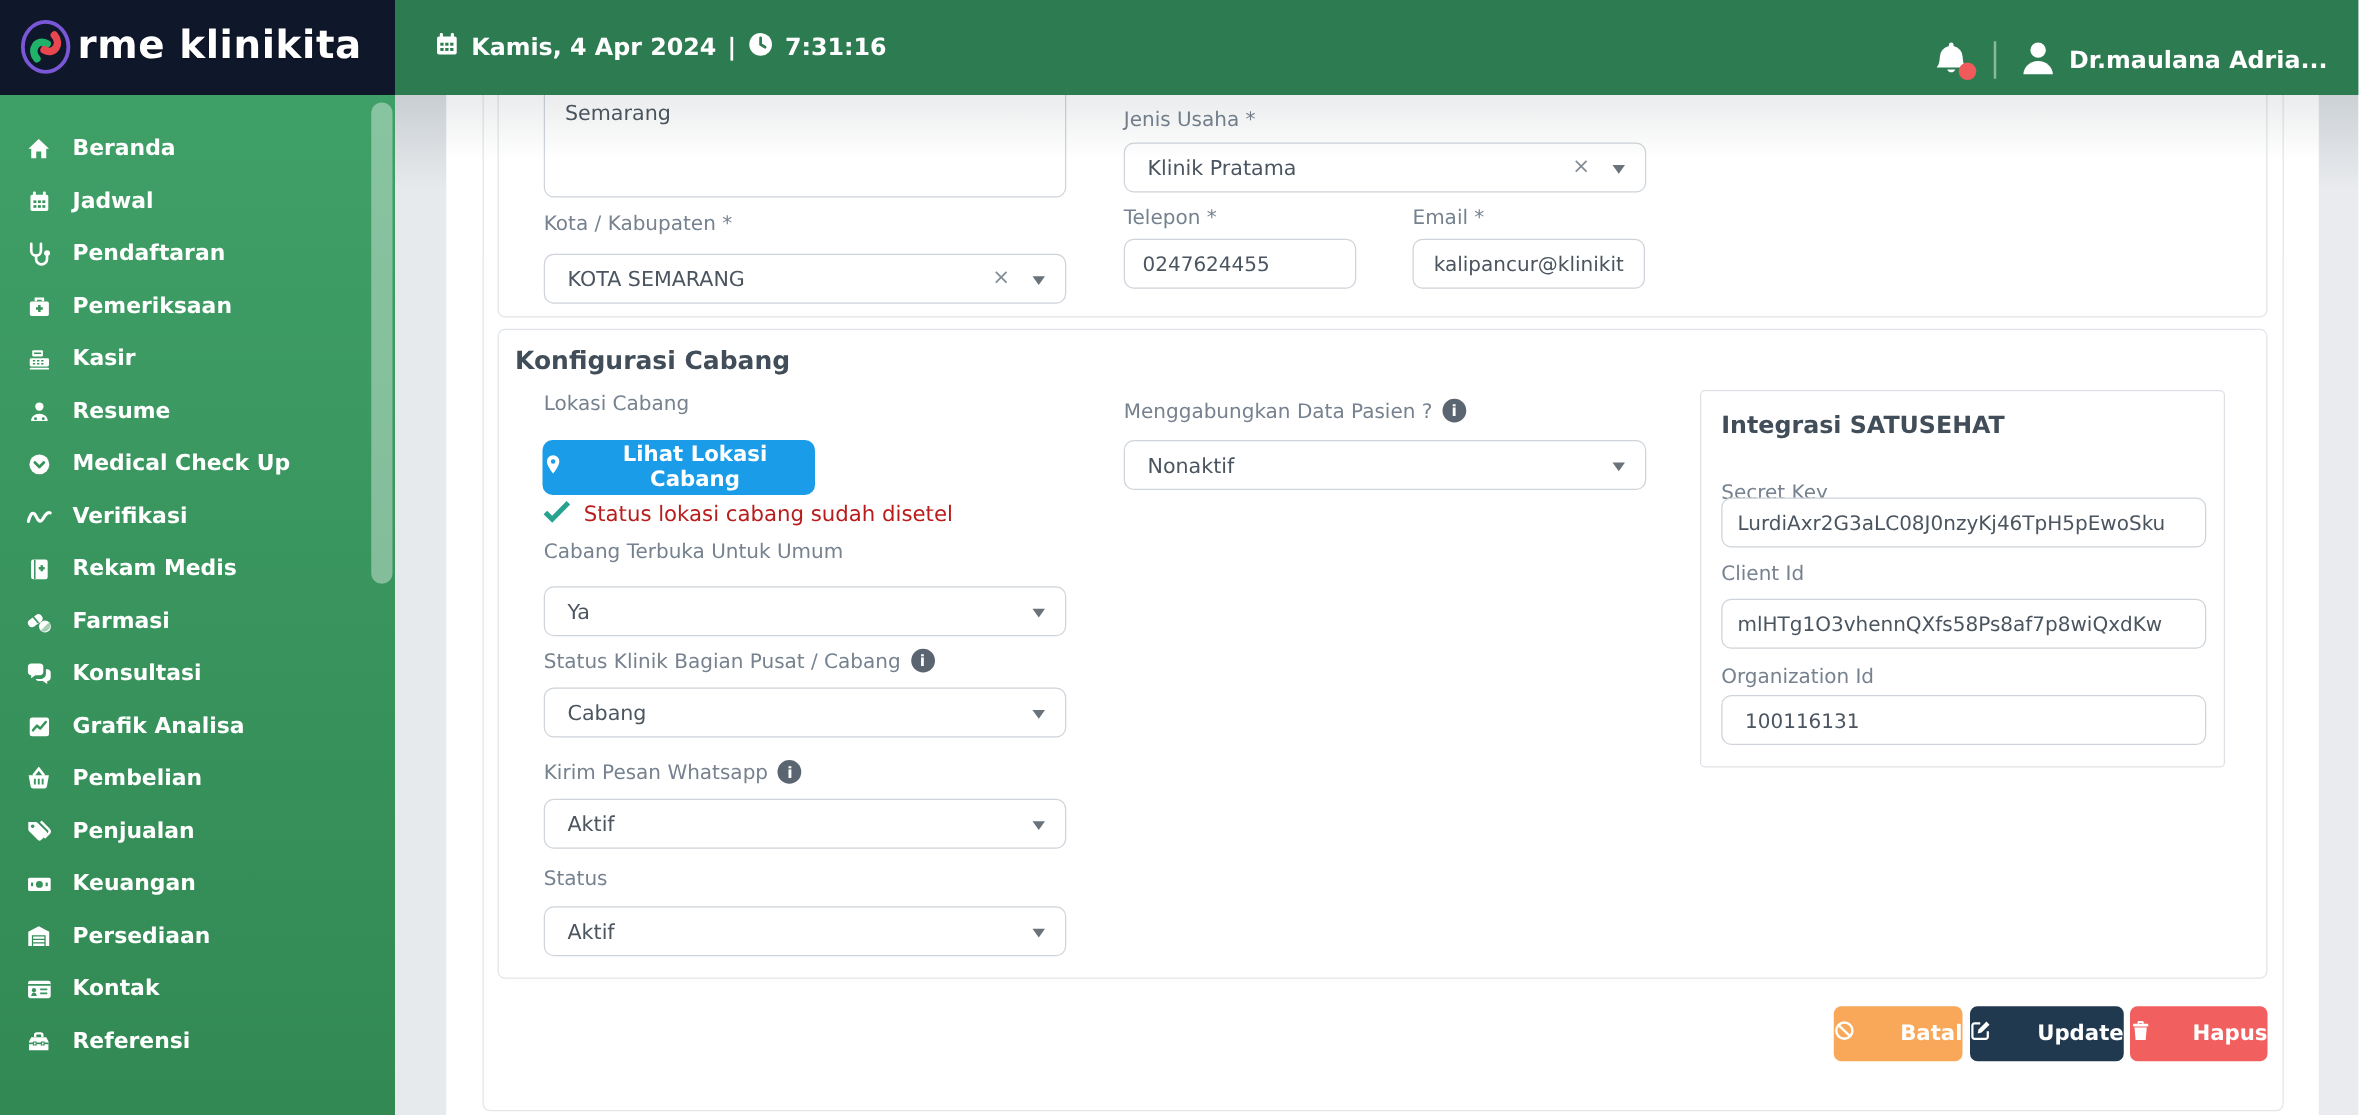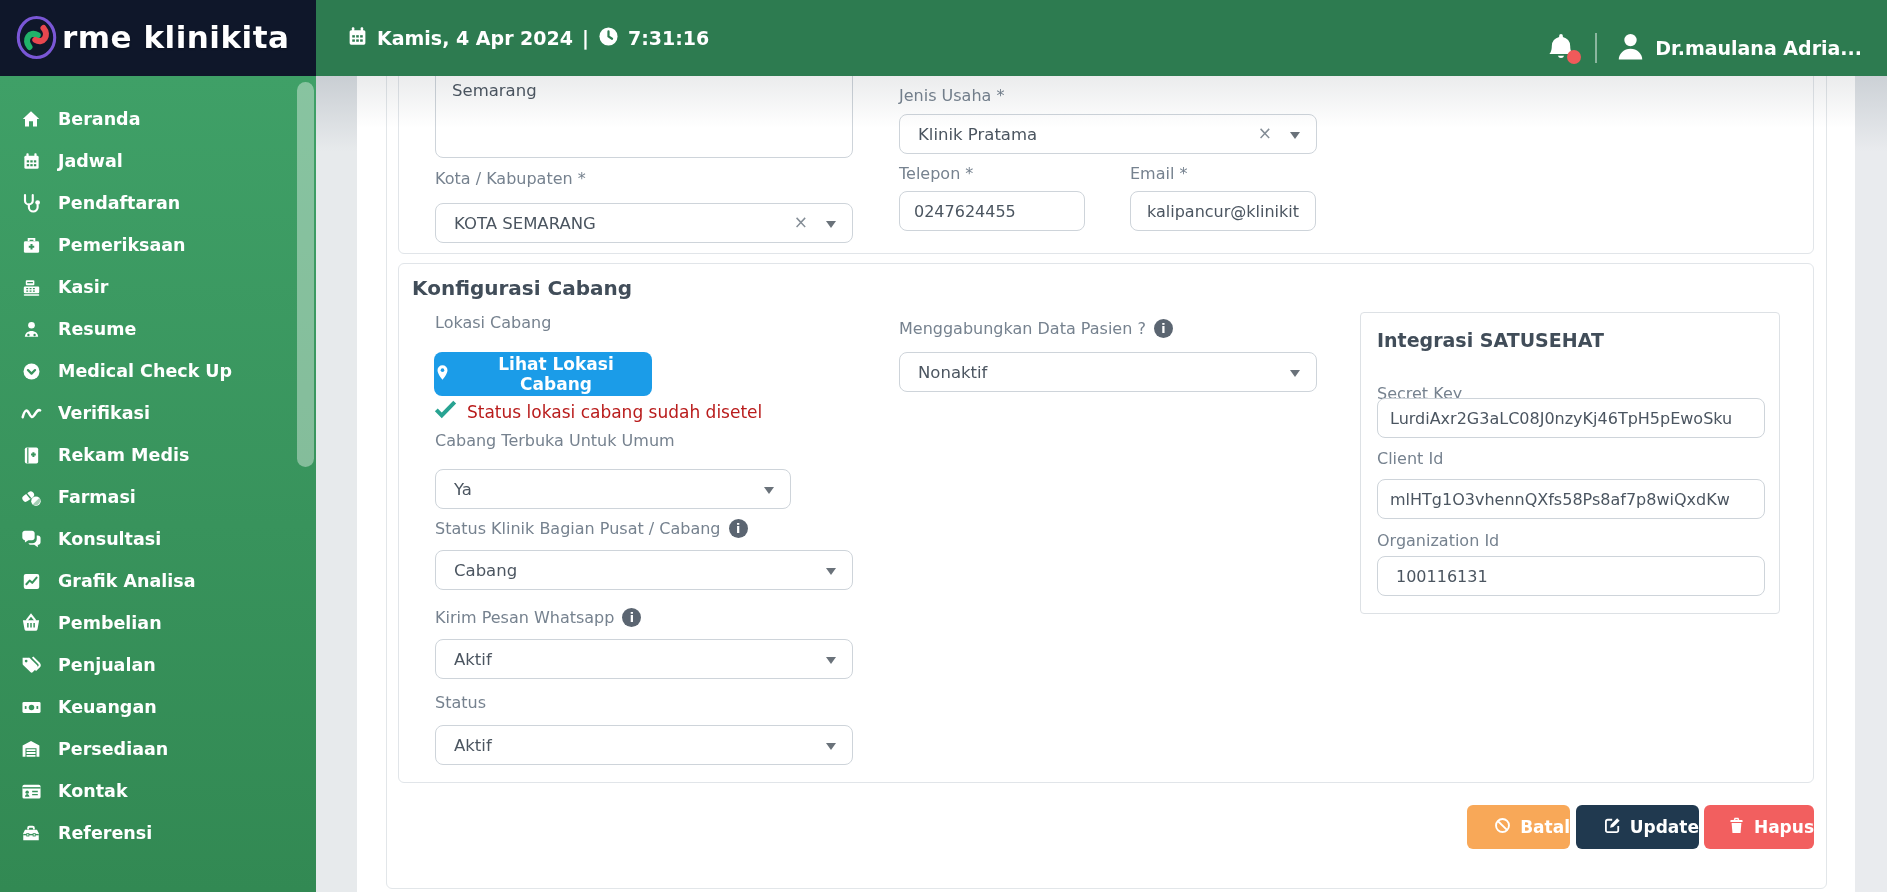--- a/index.html
+++ b/index.html
@@ -45,21 +45,21 @@
   .ta { position:absolute; border:1px solid #ced4da; border-radius:8px; font-size:16.5px; color:#4b5560; font-family:inherit; resize:none; padding:38px 16px 8px 16px; background:#fff; }
 
   .info { display:inline-flex; width:19px; height:19px; border-radius:50%; background:#5b6571; color:#fff; font-size:12.5px; font-weight:bold; align-items:center; justify-content:center; margin-left:8px; cursor:pointer; flex:none; }
 
   .btn-blue { position:absolute; width:218px; height:44px; border:none; border-radius:8px; background:#1b9ce8; color:#fff; font-size:17px; font-weight:bold; display:flex; align-items:center; justify-content:center; gap:9px; font-family:inherit; cursor:pointer; }
   .status-row { position:absolute; display:flex; align-items:center; gap:10px; color:#b91c1c; font-size:17px; white-space:nowrap; }
 
   .sats { position:absolute; border:1px solid #dde1e5; border-radius:4px; background:#fff; }
   .sats-title { position:absolute; left:16px; top:16px; font-size:19px; font-weight:bold; color:#414d59; }
 
-  .btn { position:absolute; height:44px; border:none; border-radius:6px; color:#fff; font-size:17px; font-weight:600; display:flex; align-items:center; justify-content:flex-end; gap:9px; font-family:inherit; cursor:pointer; }
+  .btn { position:absolute; height:44px; border:none; border-radius:6px; color:#fff; font-size:17px; font-weight:600; display:flex; align-items:center; justify-content:space-between; gap:9px; font-family:inherit; cursor:pointer; }
   .btn-batal { background:#f8a858; }
   .btn-update { background:#20394f; }
   .btn-hapus { background:#f25f5f; }
 </style>
 </head>
 <body>
 
 <div class="screen">
 
   <div class="header">
@@ -371,21 +371,21 @@
         <div class="status-row" style="left:35px; top:136px;">
           <span>
             <svg width="23" height="19" viewBox="0 0 16 13">
                 <path d="M1.6 6.8 5.4 10.6 14.4 1.4" stroke="#28a392" stroke-width="2.8" fill="none"></path>
               </svg>
           </span>
           <span>Status lokasi cabang sudah disetel</span>
         </div>
 
         <div class="lbl" style="left:36px; top:166px;">Cabang Terbuka Untuk Umum</div>
-        <div class="sel" style="left:36px; top:205px; width:356px;">
+        <div class="sel" style="left:36px; top:205px; width:418px;">
           <span>Ya</span>
           <span class="caret"></span>
         </div>
 
         <div class="lbl" style="left:36px; top:254px;">
           <span>Status Klinik Bagian Pusat / Cabang</span>
           <span class="info">i</span>
         </div>
         <div class="sel" style="left:36px; top:286px; width:418px;">
           <span>Cabang</span>

